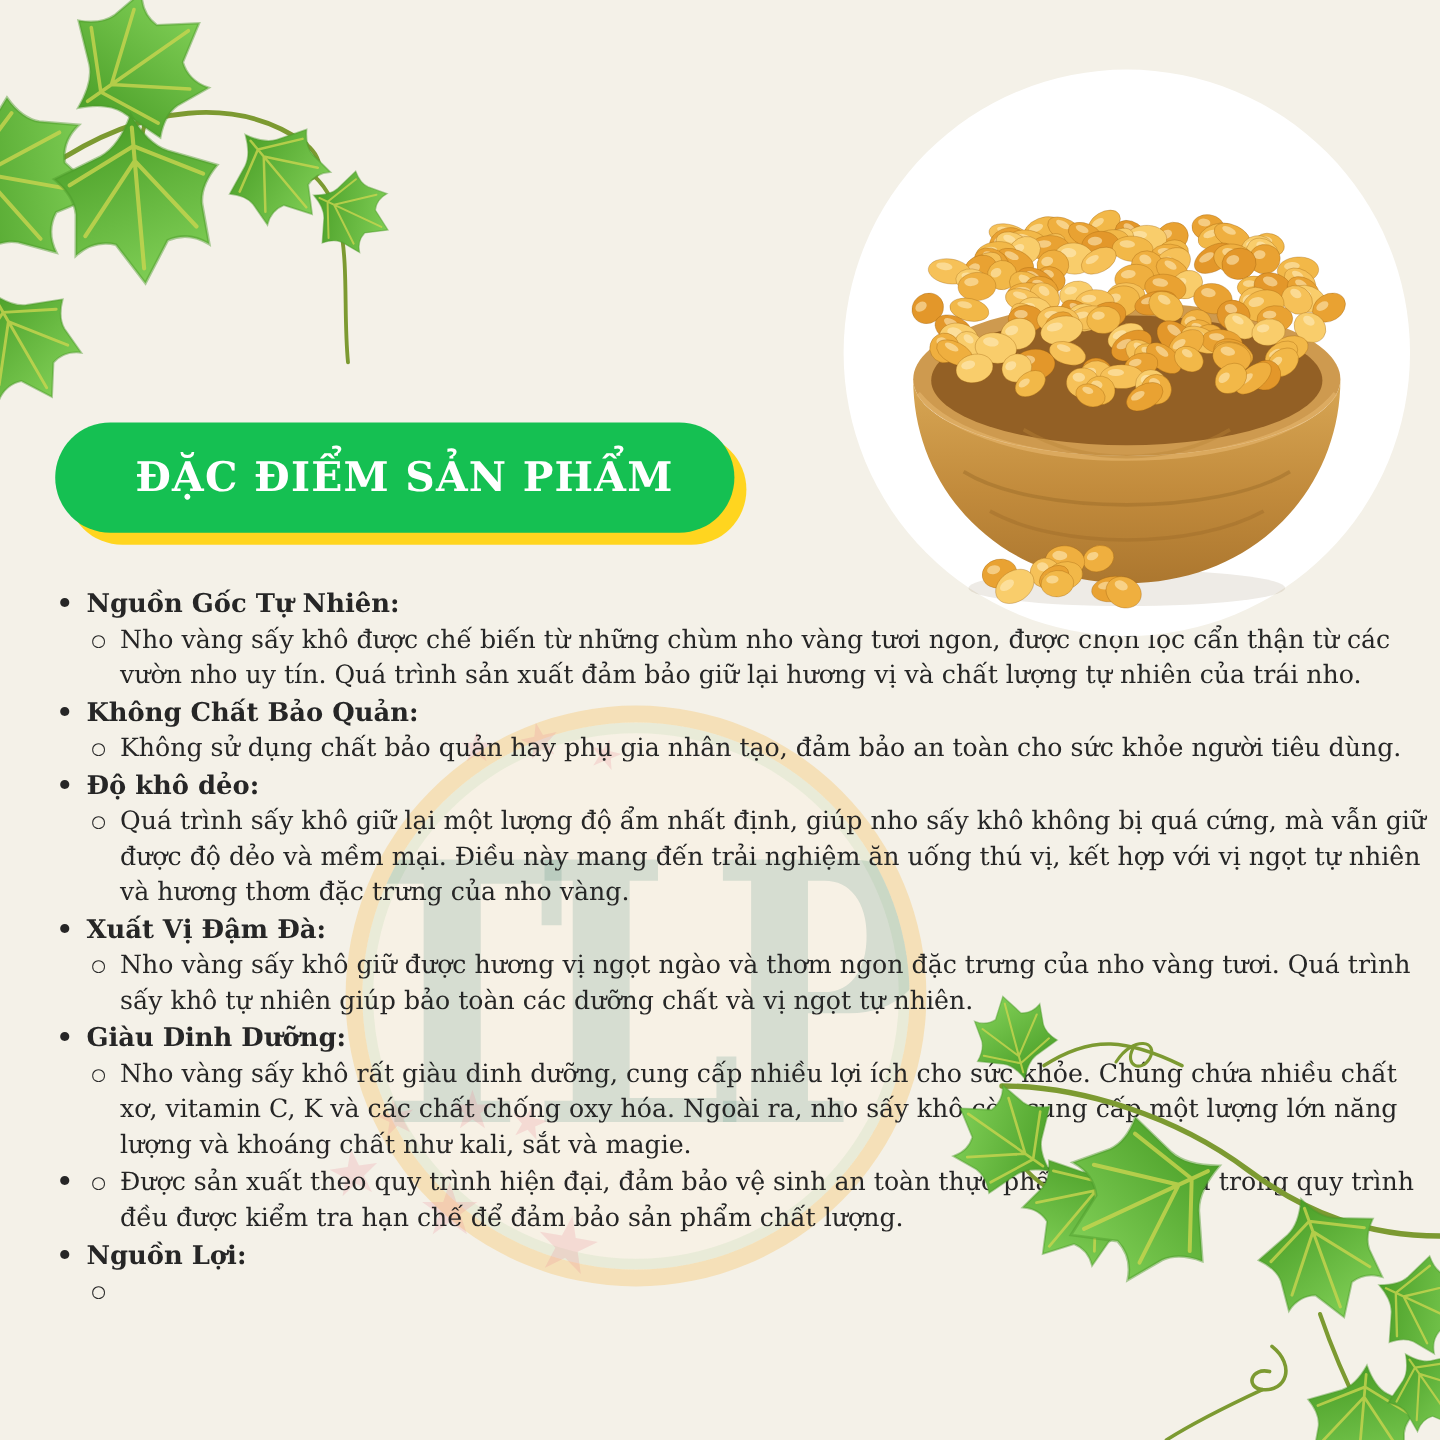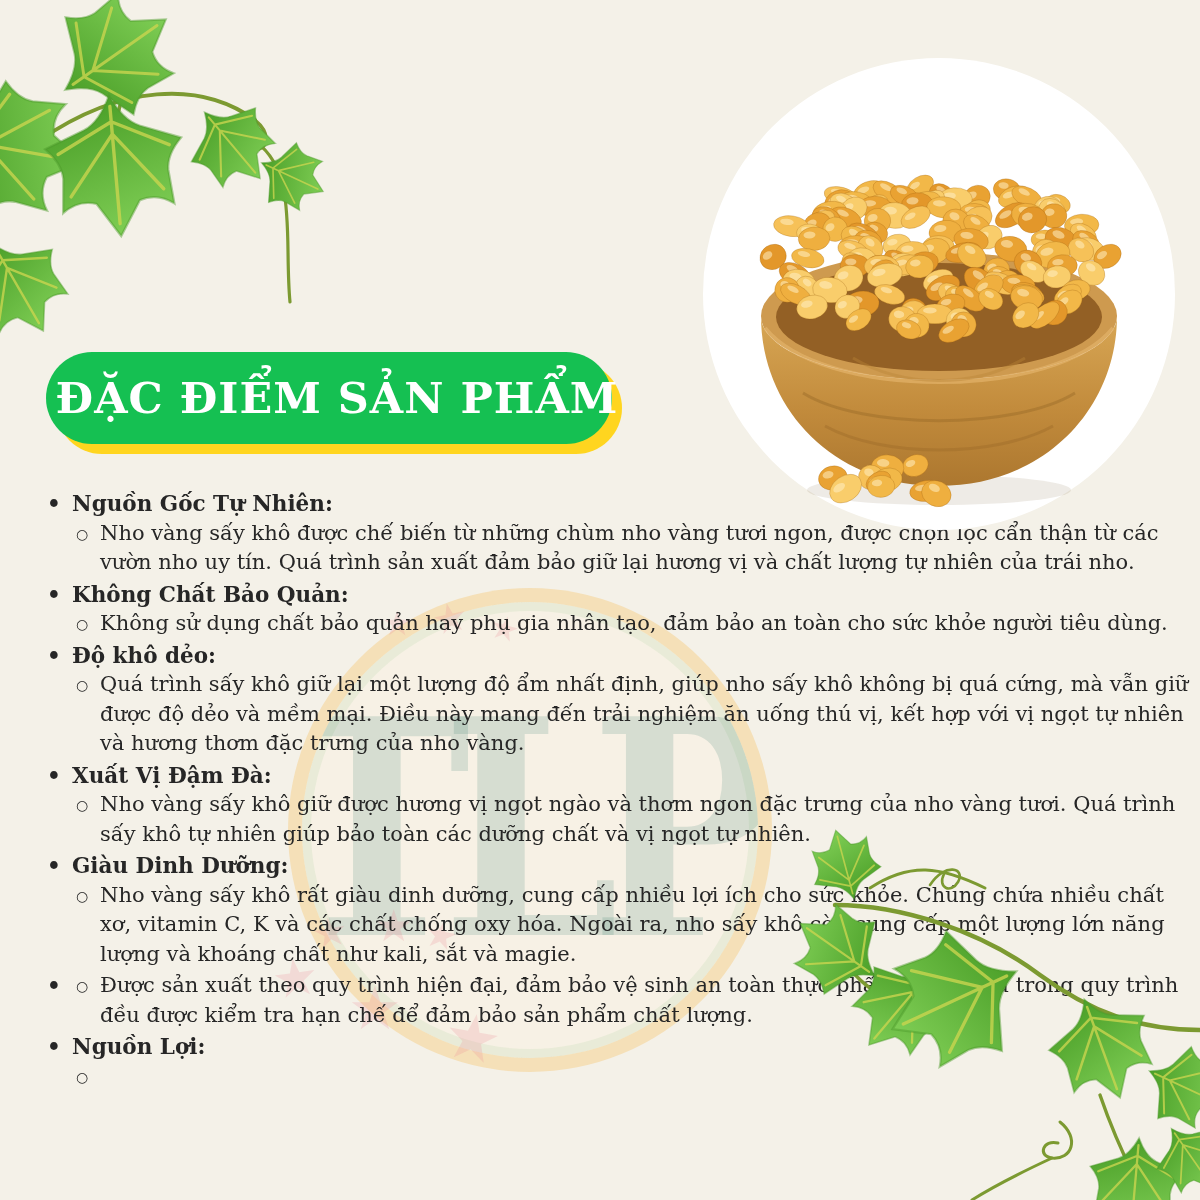--- a/index.html
+++ b/index.html
@@ -7,21 +7,21 @@
   .canvas{
     position:relative;width:1200px;height:1200px;margin:0 auto;
     background:#F4F1E8;overflow:hidden;
     font-family:"DejaVu Serif","Liberation Serif",serif;color:#262626;
   }
   
   .banner{position:absolute;left:46px;top:352px;width:566px;height:92px;z-index:3;}
   .banner .shadow{position:absolute;left:10px;top:10px;width:566px;height:92px;border-radius:46px;background:#FFD51F;}
   .banner .face{position:absolute;left:0;top:0;width:566px;height:92px;border-radius:46px;background:#15C052;
     display:flex;align-items:center;justify-content:center;}
-  .banner h1{margin:0;color:#ffffff;font-size:43px;font-weight:bold;letter-spacing:1px;white-space:nowrap;padding-left:16px;}
+  .banner h1{margin:0;color:#ffffff;font-size:34px;font-weight:bold;letter-spacing:1px;white-space:nowrap;padding-left:16px;}
   
   .photo{position:absolute;left:703px;top:58px;width:472px;height:472px;border-radius:50%;background:#ffffff;z-index:2;}
   
   .watermark{position:absolute;left:288px;top:588px;width:456px;height:456px;border-radius:50%;
     background:rgba(249,241,227,0.60);border:14px solid rgba(242,178,70,0.28);
     box-shadow:inset 0 0 0 9px rgba(140,190,120,0.12);z-index:0;
     display:flex;align-items:center;justify-content:center;overflow:hidden;}
   .watermark .tlp{font-size:300px;font-weight:bold;color:rgba(30,110,95,0.15);
     letter-spacing:-34px;transform:scaleX(0.84);padding-right:30px;line-height:1;}
   .wm-star{position:absolute;z-index:0;color:rgba(235,135,150,0.22);line-height:1;}

